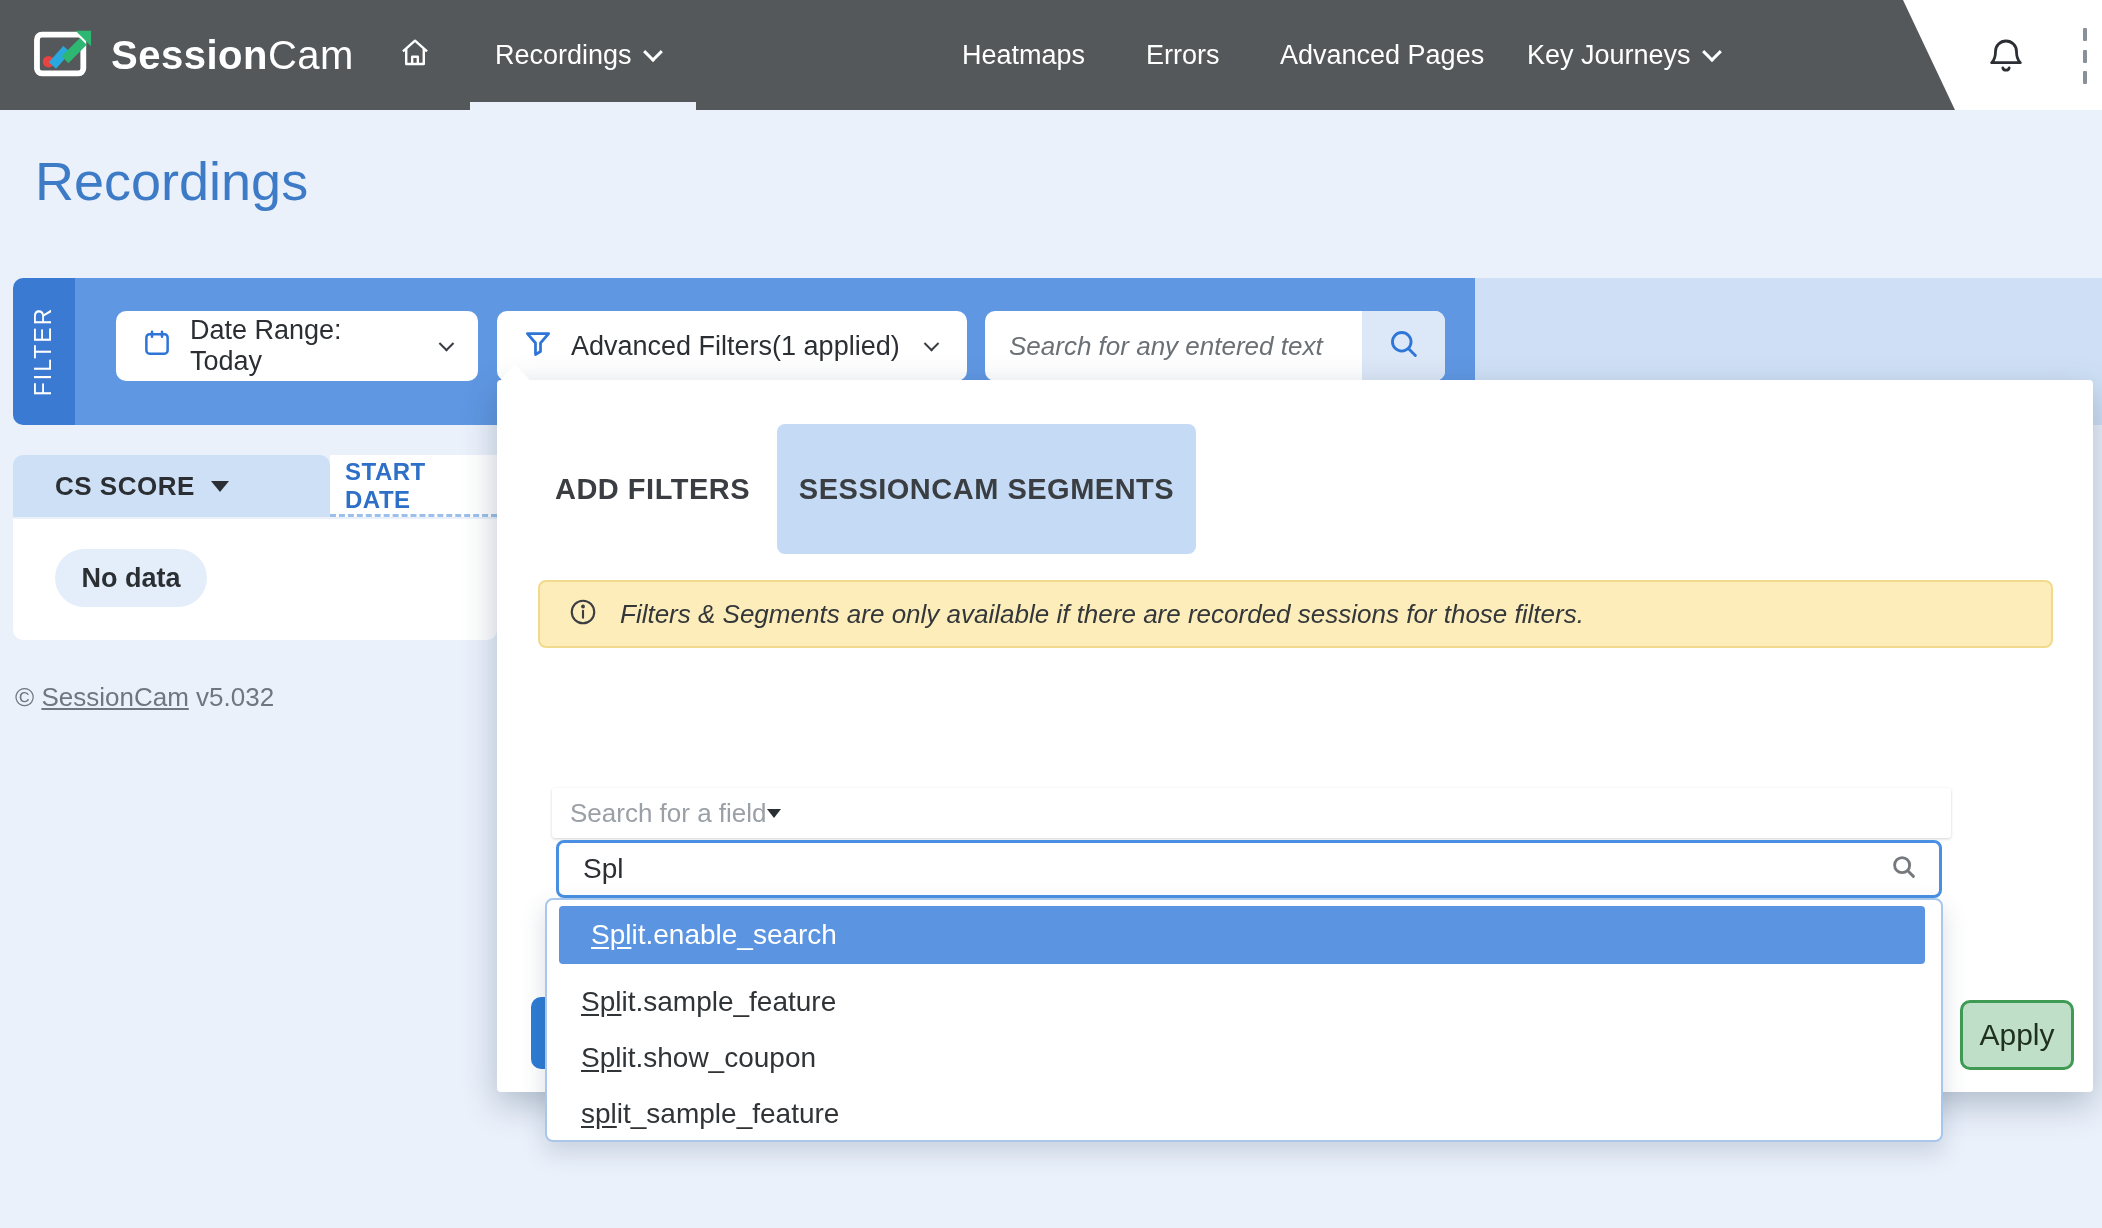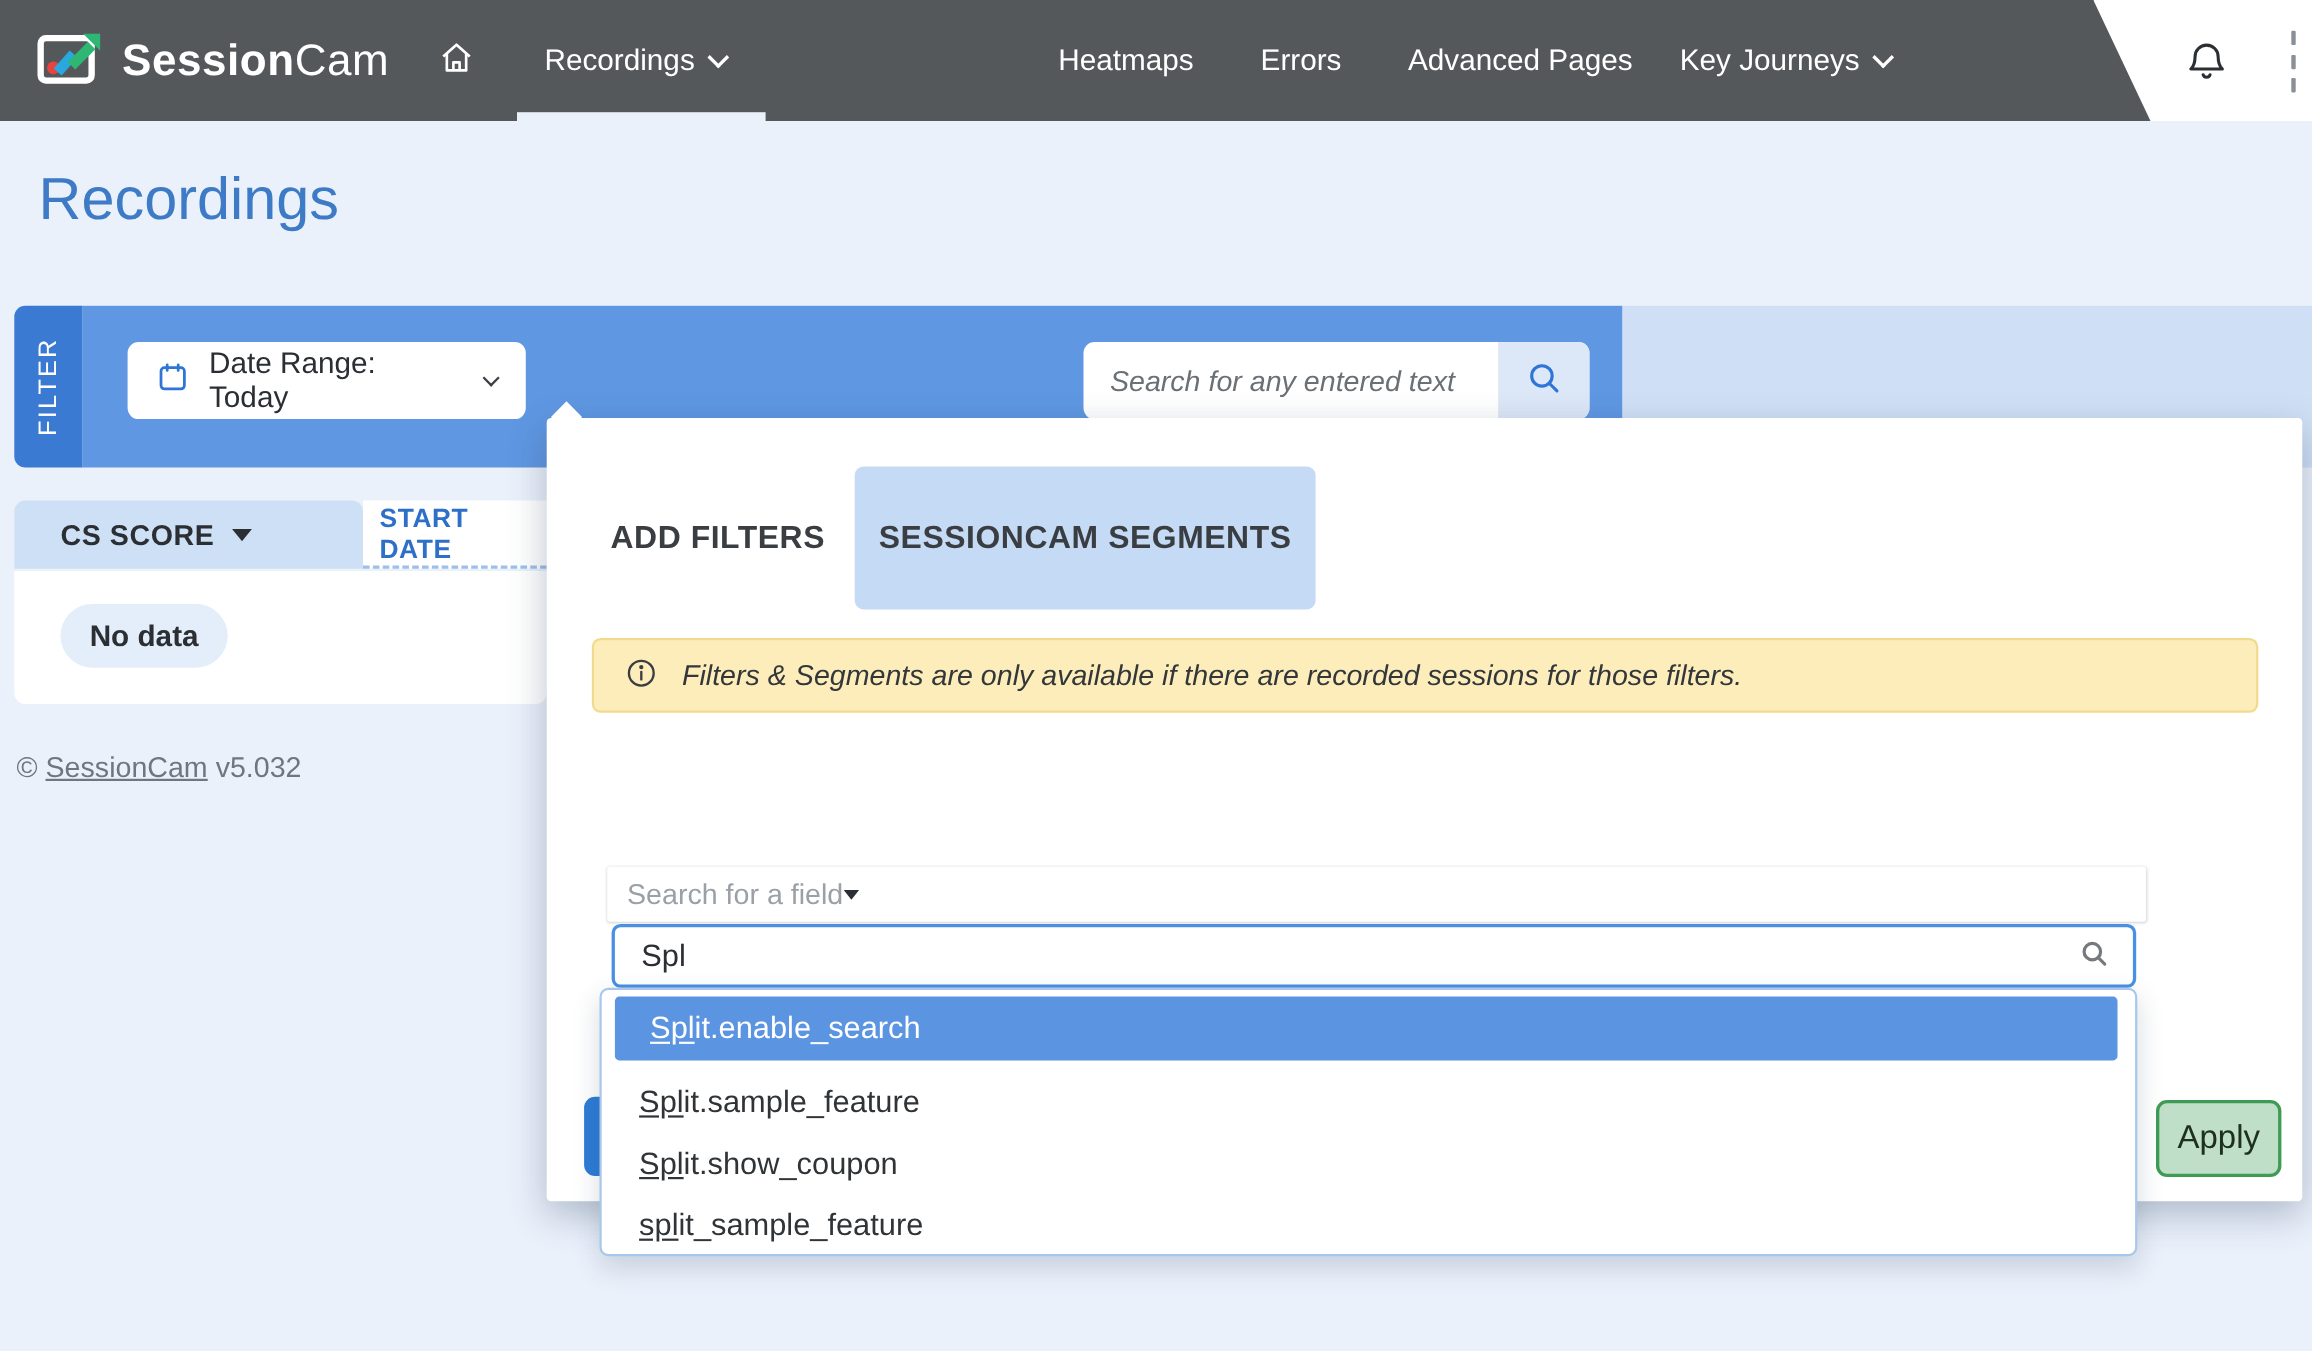--- a/index.html
+++ b/index.html
@@ -176,20 +176,29 @@
     <span>
       <svg width="30" height="30" viewBox="0 0 24 24" fill="none" stroke="#2E75D8" stroke-width="2" stroke-linecap="round" stroke-linejoin="round">
         <rect x="3.5" y="5" width="17" height="15.5" rx="2.5"></rect>
           <path d="M8 3v4M16 3v4"></path>
       </svg>
     </span>
     <span>Date Range: Today</span>
     <span class="chev"></span>
   </div>
 
+  <div class="abs pill-btn" style="left:497px;width:470px;">
+    <span>
+      <svg width="30" height="30" viewBox="0 0 24 24" fill="none" stroke="#2E75D8" stroke-width="2.2" stroke-linejoin="round">
+        <path d="M3.5 4.5h17l-6.5 7.5v6.8l-4 2.4v-9.2z"></path>
+      </svg>
+    </span>
+    <span>Advanced Filters(1 applied)</span>
+    <span class="chev"></span>
+  </div>
 
   <div class="abs search-wrap">
     <input type="text" placeholder="Search for any entered text" style="">
     <div class="search-btn">
       <span>
         <svg width="36" height="36" viewBox="0 0 24 24" fill="none" stroke="#2E75D8" stroke-width="1.9" stroke-linecap="round">
           <circle cx="10.5" cy="10.5" r="6.2"></circle>
             <path d="M15.1 15.1 19.6 19.6"></path>
         </svg>
       </span>

